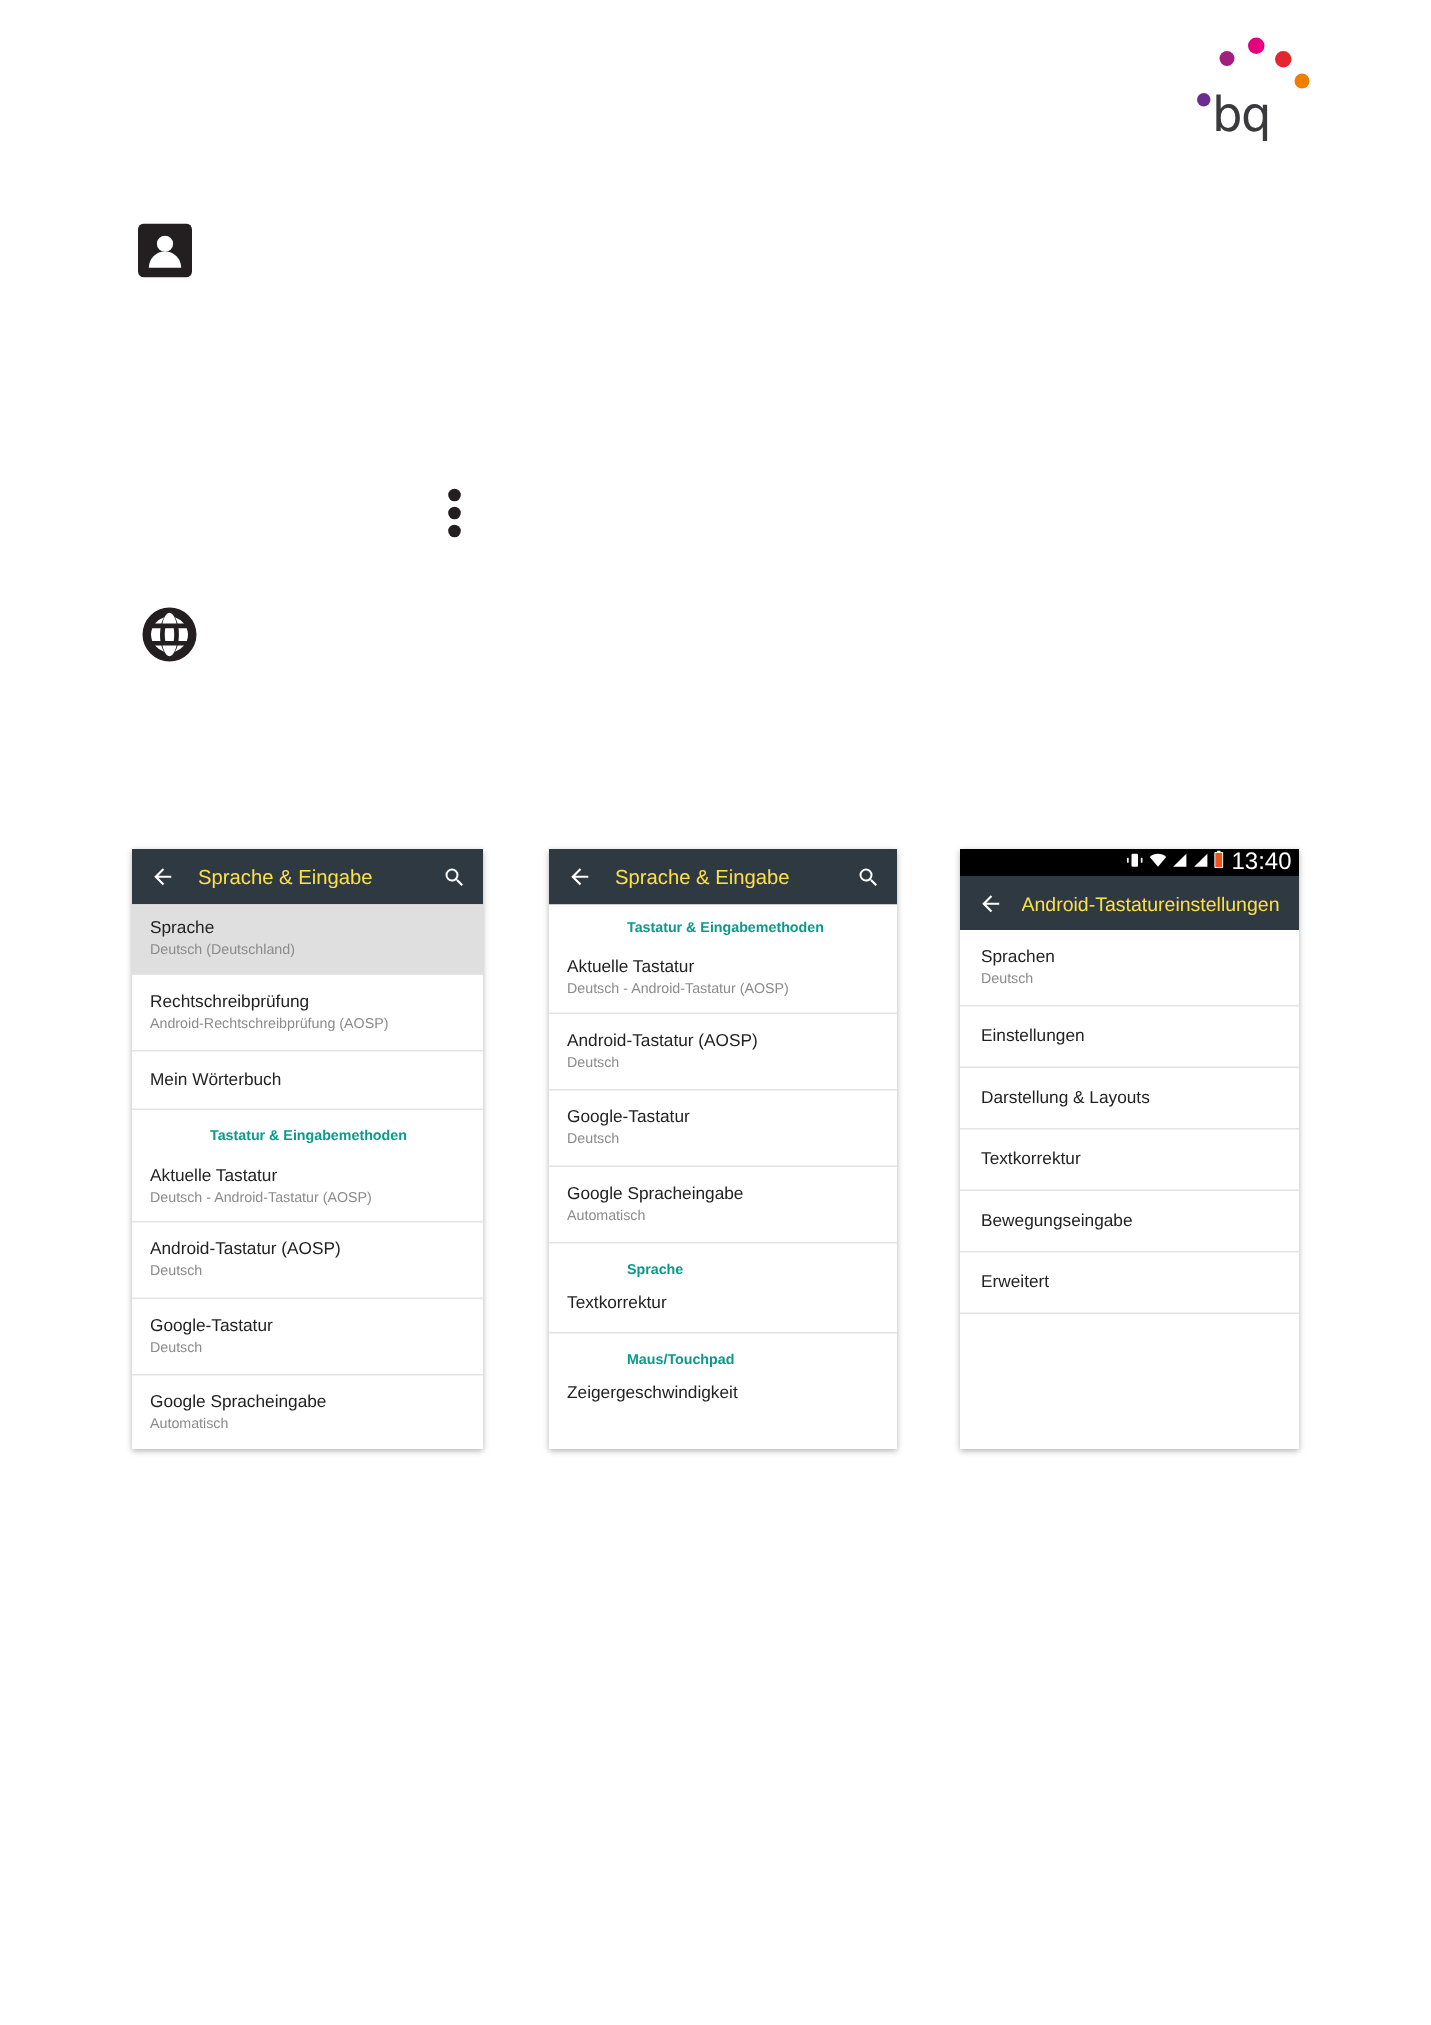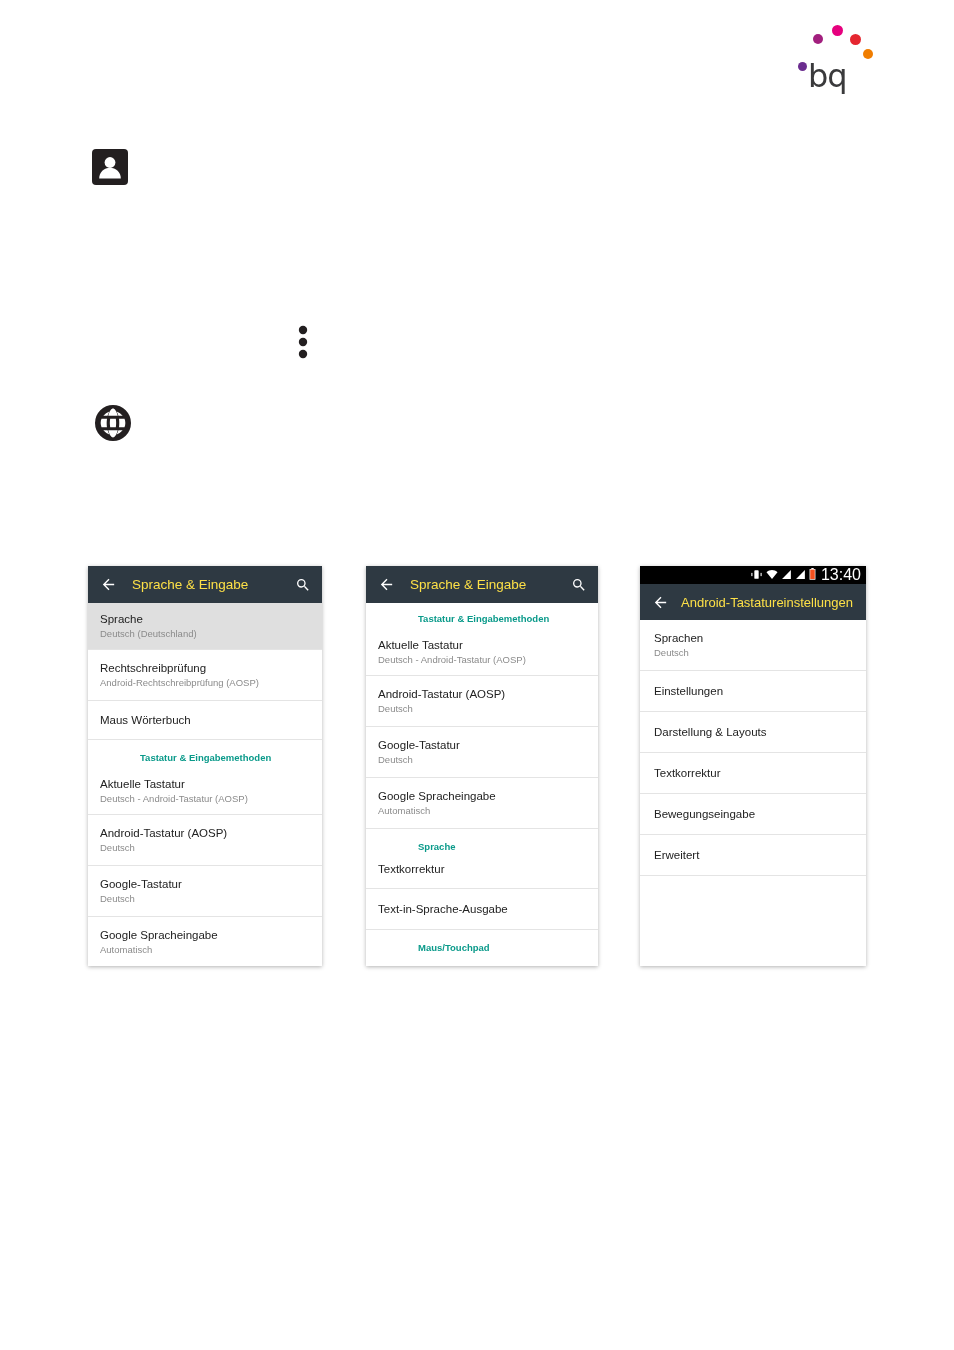--- a/index.html
+++ b/index.html
@@ -196,21 +196,21 @@
         <div class="t">Sprache</div>
         <div class="s">Deutsch (Deutschland)</div>
       </div>
 
       <div class="row tall divider">
         <div class="t">Rechtschreibprüfung</div>
         <div class="s">Android-Rechtschreibprüfung (AOSP)</div>
       </div>
 
       <div class="row divider" style="padding-top:12px;padding-bottom:12px;">
-        <div class="t">Maus Wörterbuch</div>
+        <div class="t">Mein Wörterbuch</div>
       </div>
 
       <div class="section" style="padding-top:12px;">Tastatur &amp; Eingabemethoden</div>
 
       <div class="row divider">
         <div class="t">Aktuelle Tastatur</div>
         <div class="s">Deutsch - Android-Tastatur (AOSP)</div>
       </div>
 
       <div class="row tall divider">
@@ -270,23 +270,20 @@
         <div class="t">Google Spracheingabe</div>
         <div class="s">Automatisch</div>
       </div>
 
       <div class="section" style="padding-top:12px;">Sprache</div>
 
       <div class="row divider" style="padding-top:5px;padding-bottom:12px;">
         <div class="t">Textkorrektur</div>
       </div>
 
-      <div class="row divider" style="padding-top:13px;padding-bottom:13px;">
-        <div class="t">Text-in-Sprache-Ausgabe</div>
-      </div>
 
       <div class="section" style="padding-top:12px;">Maus/Touchpad</div>
 
       <div class="row" style="padding-top:5px;padding-bottom:12px;">
         <div class="t">Zeigergeschwindigkeit</div>
       </div>
 
     </div>
   </div>
 </div>

